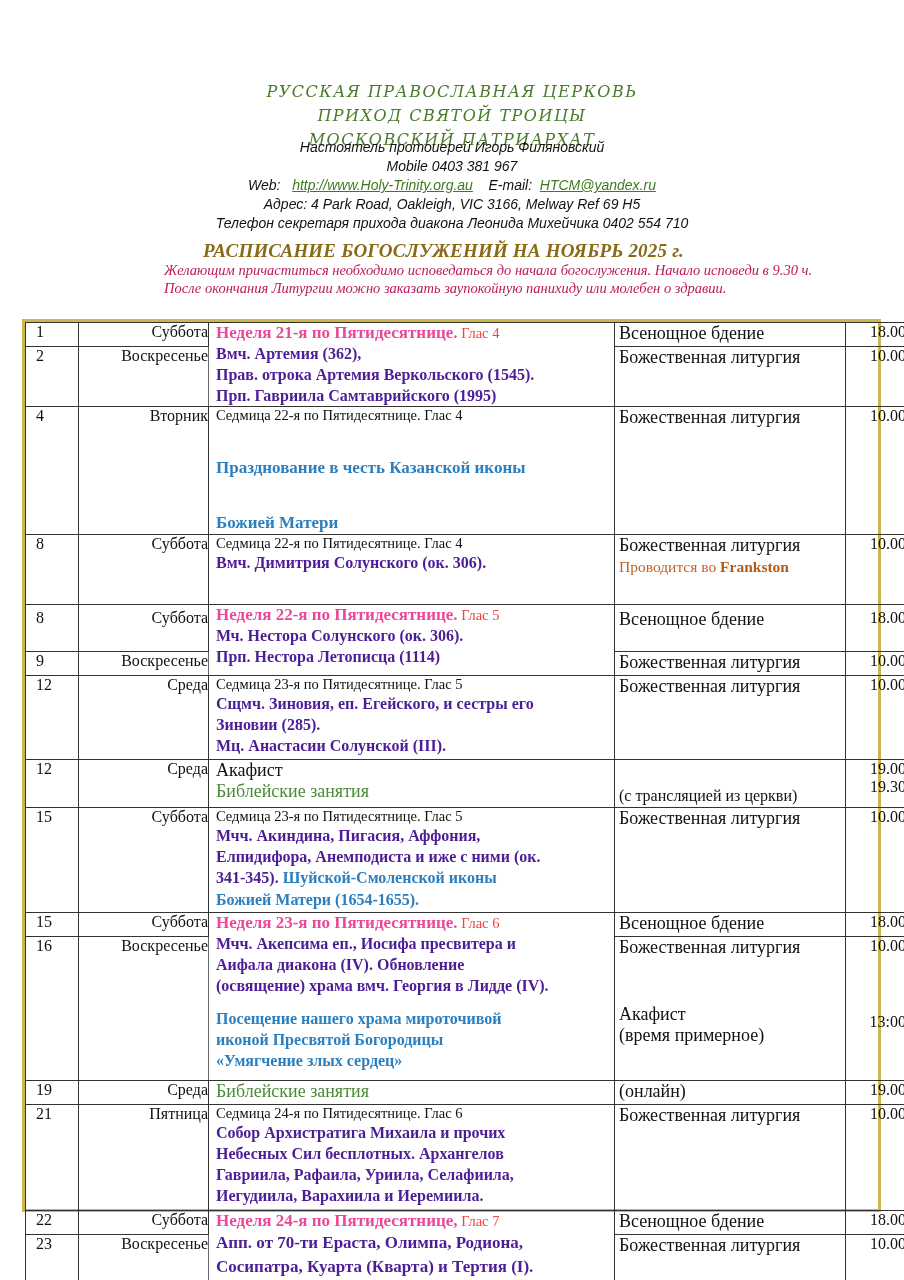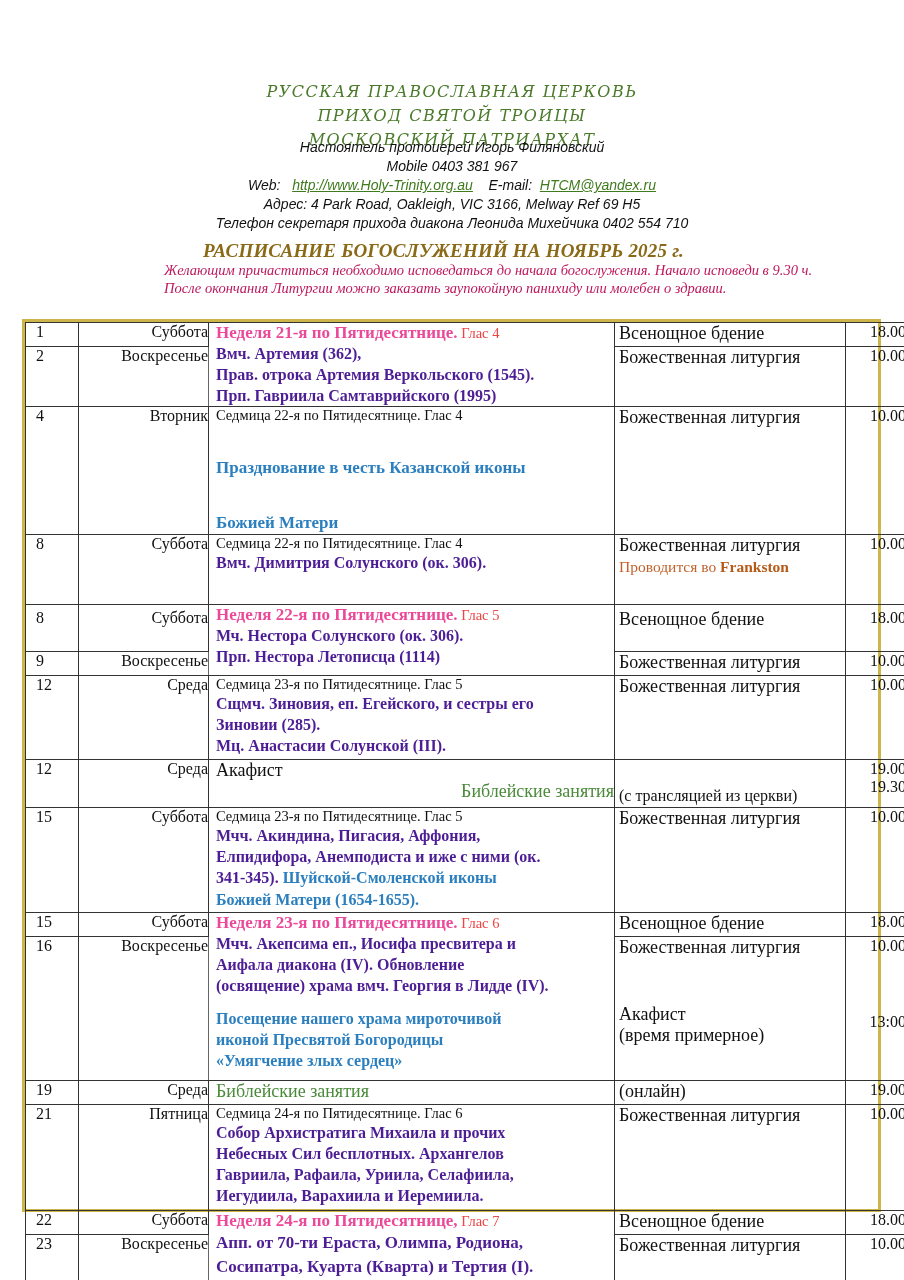--- a/index.html
+++ b/index.html
@@ -17,21 +17,21 @@
   td.day { width:110px; padding-left:19px; font-size:16px;text-align:right; }
   td.desc { width:398px; padding-left:7px; border-left:1.5px solid #666; }
   td.svc { width:226px; padding-left:4px; font-size:18px; }
   td.time { width:60px; text-align:right; padding-right:9px; font-size:16px; }
   .wk { color:#ec4899; font-weight:bold; font-size:17px; }
   .glas { color:#ef4444; font-size:14.5px; }
   .sed { color:#111; font-size:14.5px; }
   .saint { color:#4c1d95; font-weight:bold; font-size:16px; line-height:21px; display:block; }
   .feast { color:#2b7fbf; font-weight:bold; font-size:16px; line-height:21px; }
   .feastbig { color:#2b7fbf; font-weight:bold; font-size:17px; line-height:23px; display:block;margin-top:32px; }
-  .green { color:#4a8a3a; font-size:18px;text-align:right; }
+  .green { color:#4a8a3a; font-size:18px; }
   .orange { color:#c0622a; font-size:15.5px; }
   .orange b { color:#b65a18; }
   .line { display:block; }
 </style>
 </head>
 <body>
 
 <div class="hdr script" style="top:80px;">
   <div>РУССКАЯ ПРАВОСЛАВНАЯ ЦЕРКОВЬ</div>
   <div>ПРИХОД СВЯТОЙ ТРОИЦЫ</div>

